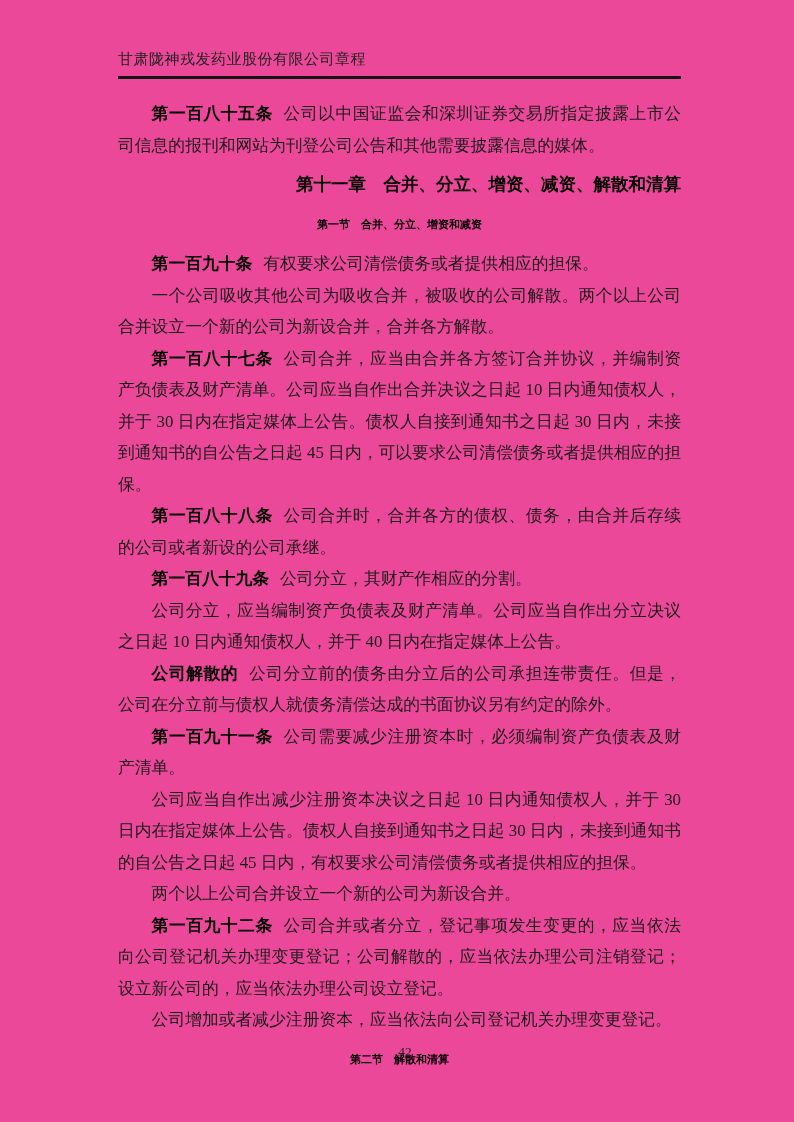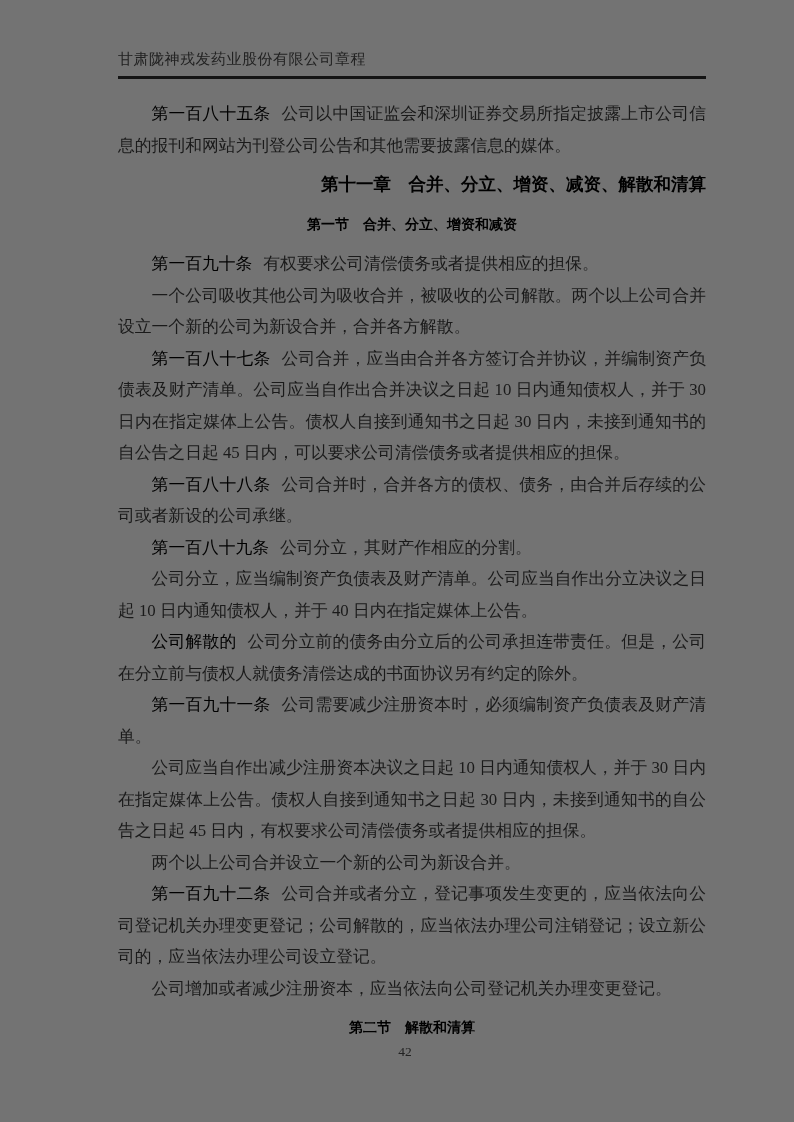--- a/index.html
+++ b/index.html
@@ -5,23 +5,23 @@
   html, body {
     margin: 0;
     padding: 0;
     background: #ffffff;
   }
   .page {
     position: relative;
     width: 794px;
     height: 1122px;
     margin: 0 auto;
-    background: #737373;
+    background: #ec4899;
     box-sizing: border-box;
-    padding: 50px 88px 0 118px;
+    padding: 50px 113px 0 118px;
     font-family: "Liberation Serif", "DejaVu Serif", serif;
     color: #1a1a1a;
     overflow: hidden;
   }
   .page-header {
     font-size: 15px;
     letter-spacing: 0.5px;
     color: #222222;
     padding-bottom: 7px;
     border-bottom: 3px solid #141414;
@@ -30,35 +30,35 @@
     margin-top: 19px;
     font-size: 16.8px;
     line-height: 31.5px;
     text-align: justify;
   }
   .para {
     margin: 0;
     text-indent: 2em;
   }
   .lead {
-    font-weight: normal;
+    font-weight: bold;
     color: #000000;
     margin-right: 0.65em;
   }
   .chapter-heading {
     font-size: 17.5px;
     font-weight: bold;
     color: #000000;
     text-align: right;
     text-indent: 0;
     line-height: 31.5px;
     margin: 8px 0;
   }
   .section-heading {
-    font-size: 14px;
+    font-size: 11px;
     font-weight: bold;
     color: #000000;
     text-align: center;
     text-indent: 0;
     line-height: 31.5px;
     margin: 8px 0;
     font-family: Liberation Serif, serif;
   }
   .page-footer {
     position: absolute;

